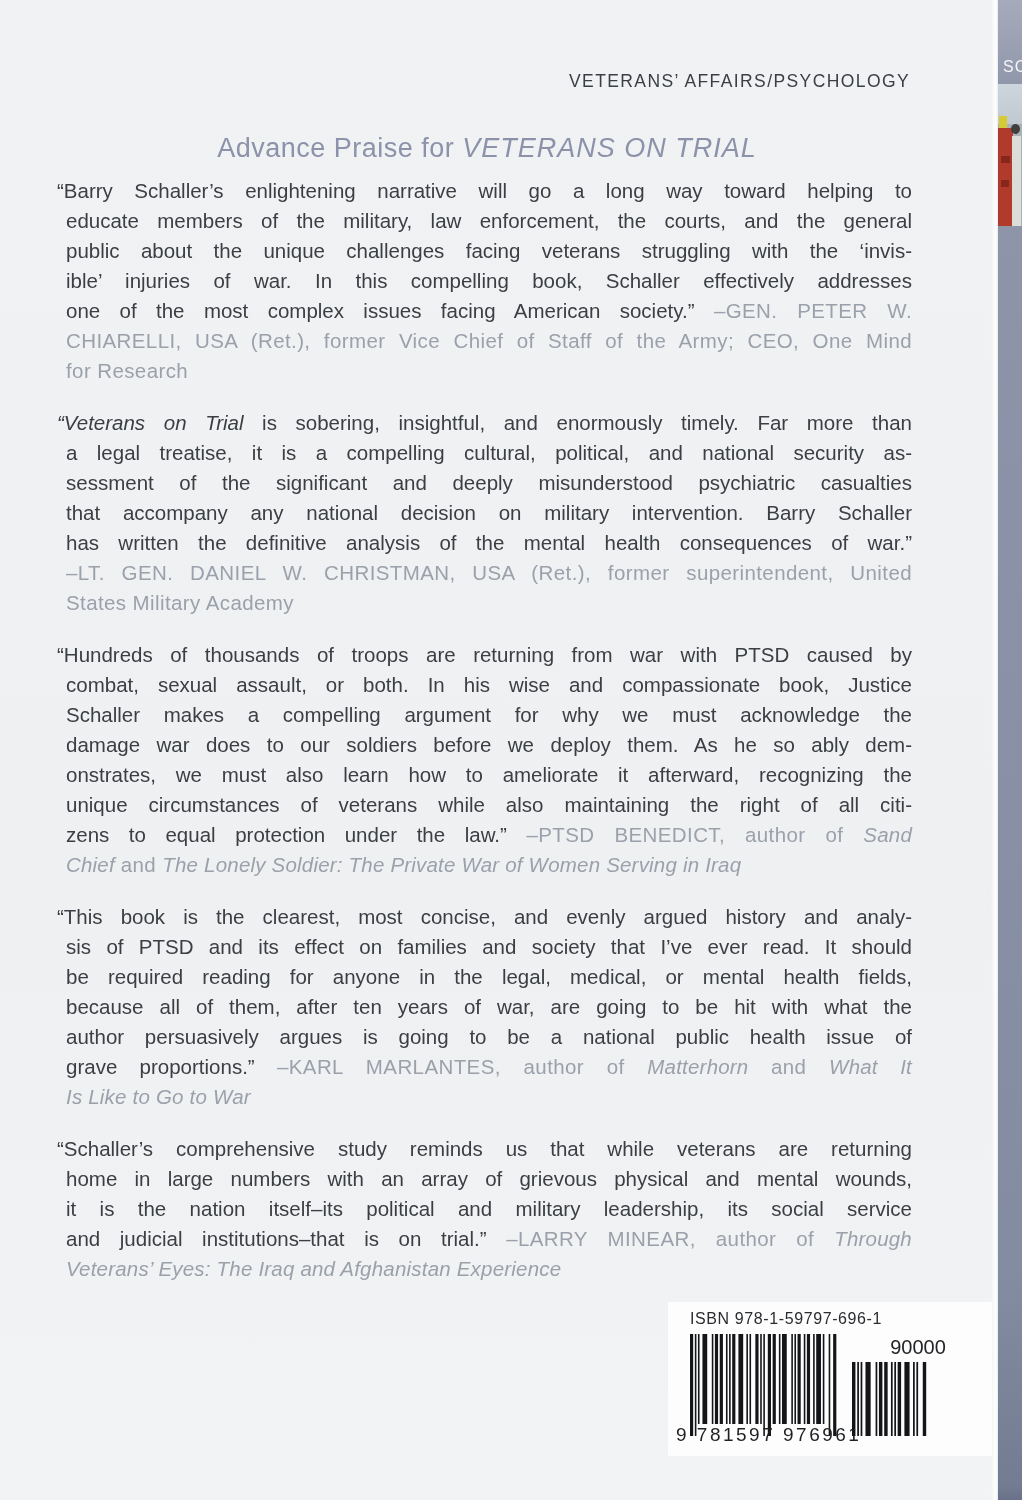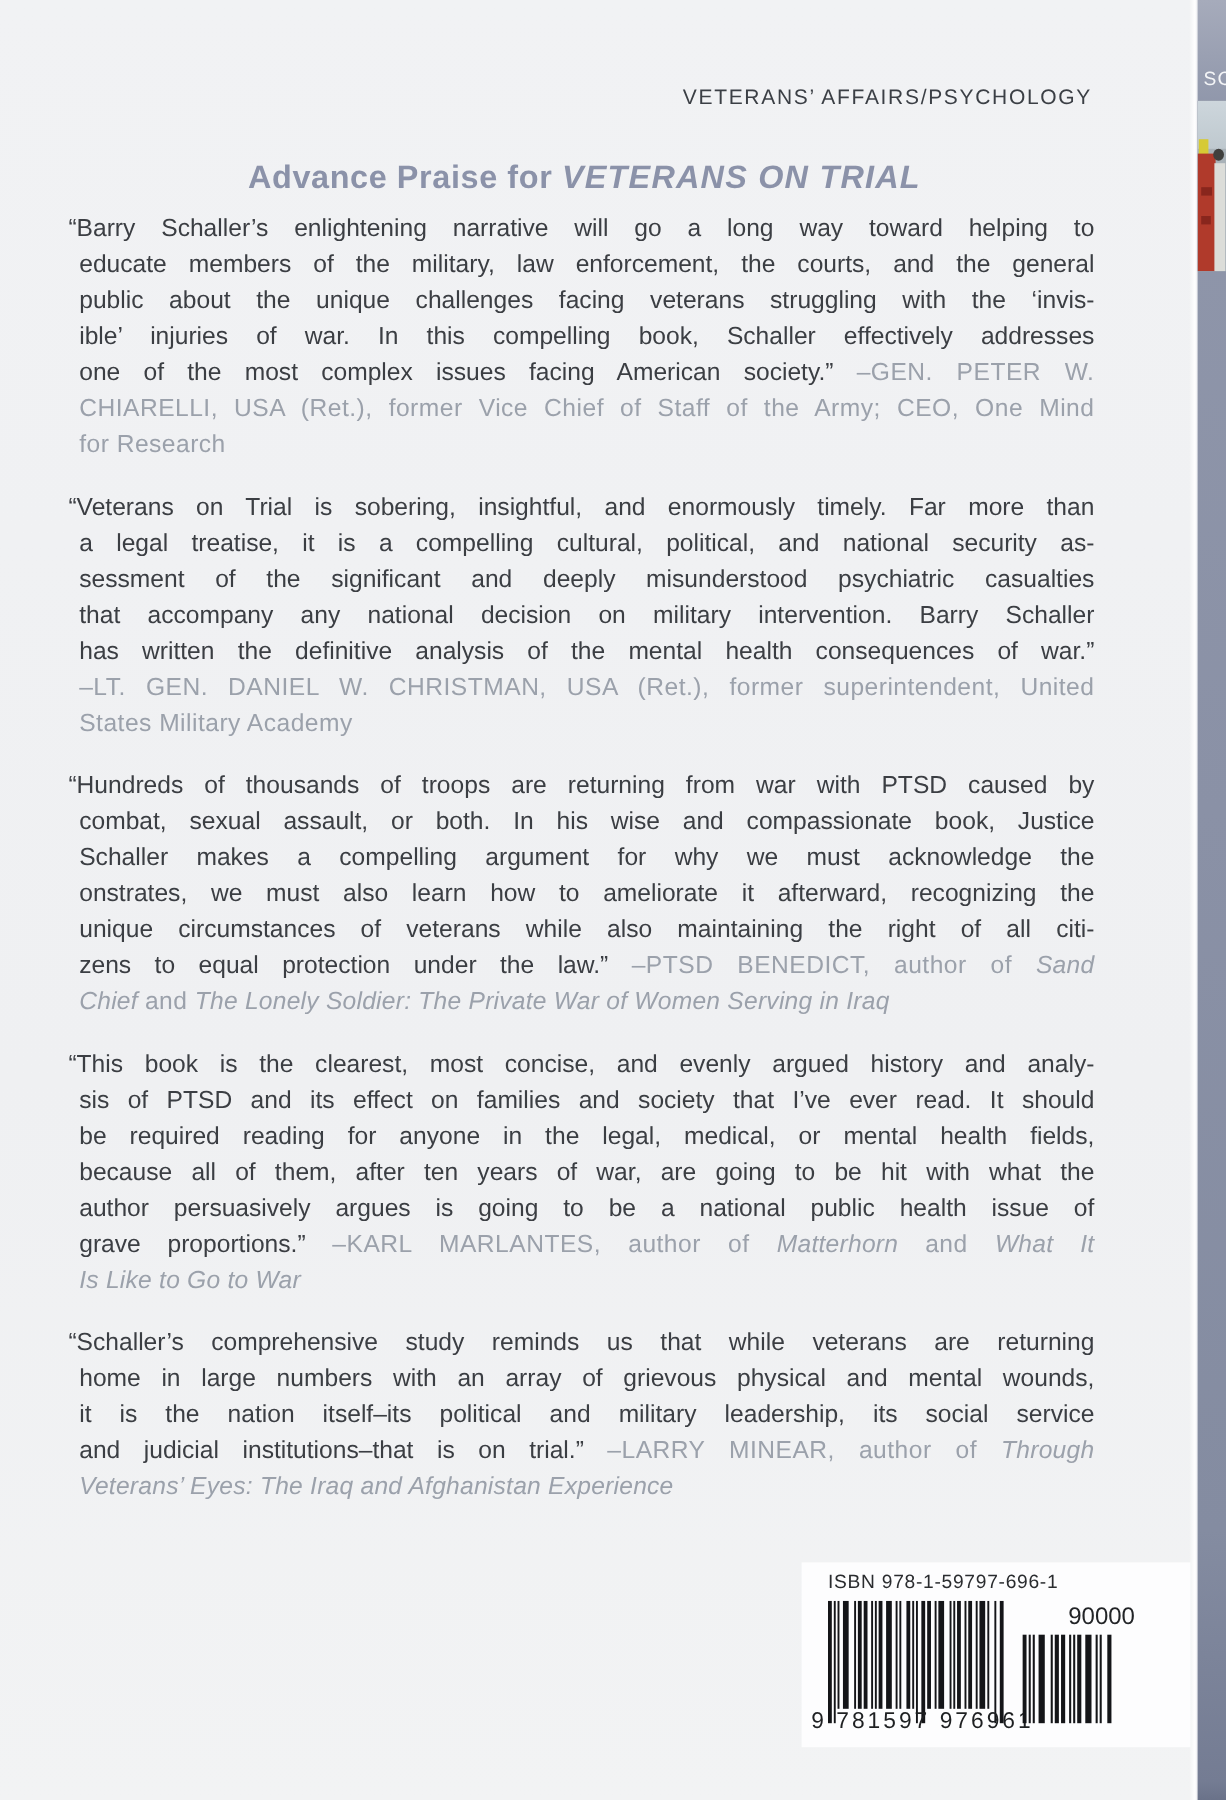--- a/index.html
+++ b/index.html
@@ -11,34 +11,34 @@
     overflow:hidden;
     font-family:"Liberation Sans","DejaVu Sans",sans-serif;
   }
   .category{
     position:absolute;top:71px;right:112px;
     font-size:17.5px;letter-spacing:1.4px;font-weight:500;
     color:#3b3f45;
   }
   .title{
     position:absolute;top:133px;left:64px;width:846px;
-    text-align:center;font-size:27px;font-weight:700;letter-spacing:.5px;
+    text-align:center;font-size:27px;font-weight:400;letter-spacing:.5px;
     color:#8b92a9;margin:0;
   }
   .title .book{font-style:italic;letter-spacing:1px;}
   .quotes{
     position:absolute;top:176px;left:66px;width:846px;
     font-size:20.5px;line-height:30px;color:#3b3e43;
   }
   .quote{margin:0 0 22px 0;}
   .line{display:block;text-align:justify;text-align-last:justify;white-space:nowrap;}
   .line.last{text-align-last:left;}
   .line.first{text-indent:-9px;}
   .q{color:#3b3e43;}
-  .qi{color:#3b3e43;}
+  .qi{color:#3b3e43;font-style:italic;}
   .a{color:#9ba1ab;letter-spacing:.4px;}
   .ai{color:#9ba1ab;font-style:italic;letter-spacing:.2px;}
 
   
   .barcode-box{
     position:absolute;left:668px;top:1302px;width:324px;height:154px;
     background:#fdfdfe;
   }
   .isbn{
     position:absolute;left:22px;top:8px;
@@ -105,20 +105,21 @@
         <div class="line"><span class="q">sessment of the significant and deeply misunderstood psychiatric casualties</span></div>
         <div class="line"><span class="q">that accompany any national decision on military intervention. Barry Schaller</span></div>
         <div class="line"><span class="q">has written the definitive analysis of the mental health consequences of war.”</span></div>
         <div class="line"><span class="a">–LT. GEN. DANIEL W. CHRISTMAN, USA (Ret.), former superintendent, United</span></div>
         <div class="line last"><span class="a">States Military Academy</span></div>
       </div>
       <div class="quote">
         <div class="line first"><span class="q">“Hundreds of thousands of troops are returning from war with PTSD caused by</span></div>
         <div class="line"><span class="q">combat, sexual assault, or both. In his wise and compassionate book, Justice</span></div>
         <div class="line"><span class="q">Schaller makes a compelling argument for why we must acknowledge the</span></div>
+        <div class="line"><span class="q">damage war does to our soldiers before we deploy them. As he so ably dem-</span></div>
         <div class="line"><span class="q">onstrates, we must also learn how to ameliorate it afterward, recognizing the</span></div>
         <div class="line"><span class="q">unique circumstances of veterans while also maintaining the right of all citi-</span></div>
         <div class="line"><span class="q">zens to equal protection under the law.” </span><span class="a">–PTSD BENEDICT, author of </span><span class="ai">Sand</span></div>
         <div class="line last"><span class="ai">Chief </span><span class="a">and </span><span class="ai">The Lonely Soldier: The Private War of Women Serving in Iraq</span></div>
       </div>
       <div class="quote">
         <div class="line first"><span class="q">“This book is the clearest, most concise, and evenly argued history and analy-</span></div>
         <div class="line"><span class="q">sis of PTSD and its effect on families and society that I’ve ever read. It should</span></div>
         <div class="line"><span class="q">be required reading for anyone in the legal, medical, or mental health fields,</span></div>
         <div class="line"><span class="q">because all of them, after ten years of war, are going to be hit with what the</span></div>

